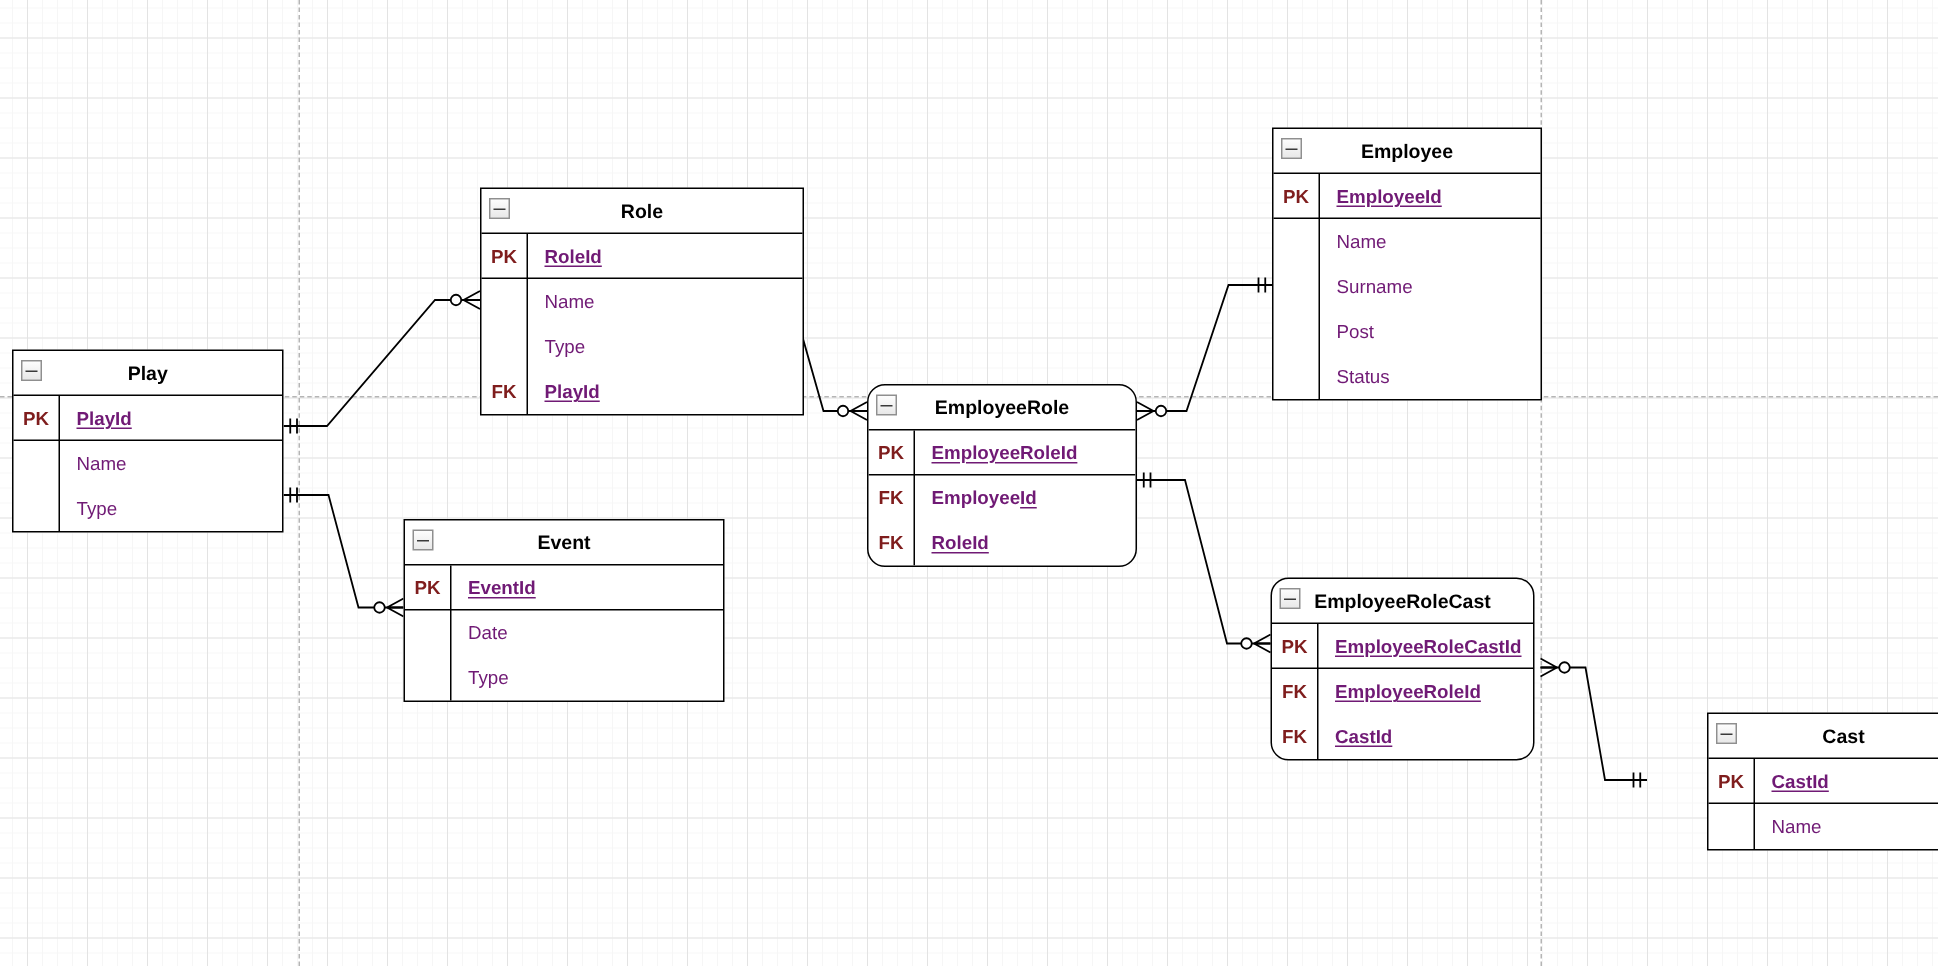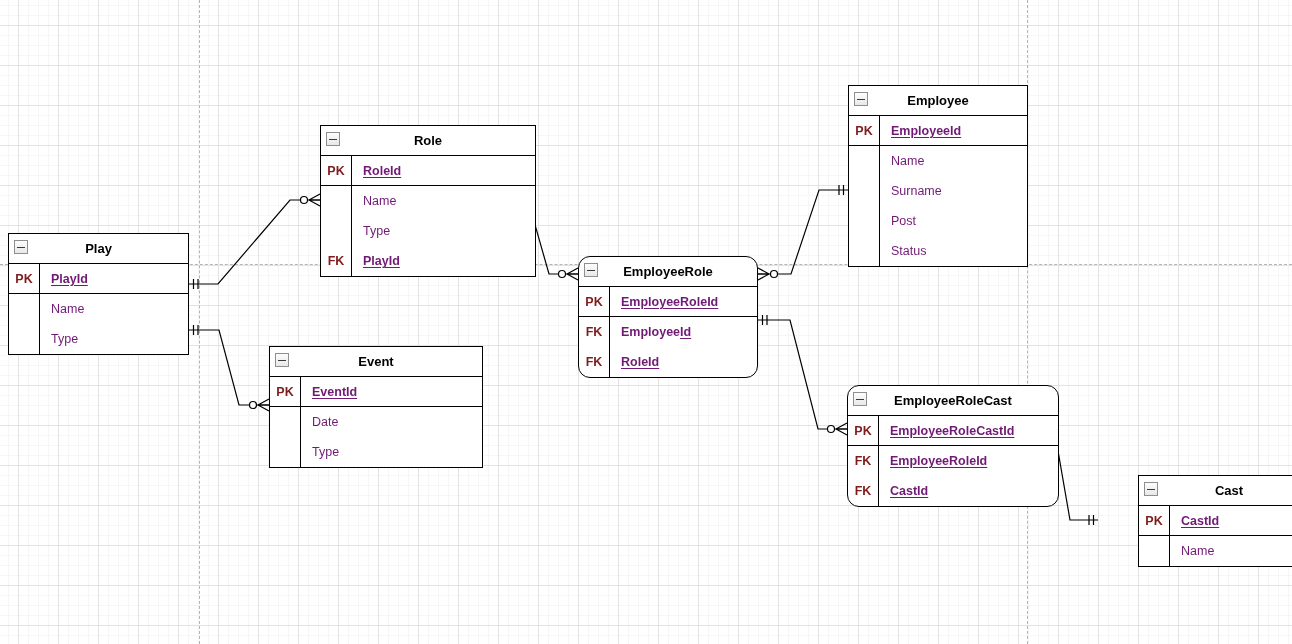--- a/index.html
+++ b/index.html
@@ -221,21 +221,21 @@
           <div class="row">
             <div class="key-cell"></div>
             <div class="field-cell">Post</div>
           </div>
           <div class="row">
             <div class="key-cell"></div>
             <div class="field-cell">Status</div>
           </div>
         </div>
       </div>
-      <div class="entity rounded" style="left: 847px; top: 385px; width: 212px;">
+      <div class="entity rounded" style="left: 847px; top: 385px; width: 176px;">
         <div class="entity-header">
           <div class="collapse-icon">
             <div class="minus"></div>
           </div>
           <div>EmployeeRoleCast</div>
         </div>
         <div class="entity-body">
           <div class="key-divider"></div>
           <div class="row sep">
             <div class="key-cell">PK</div>

